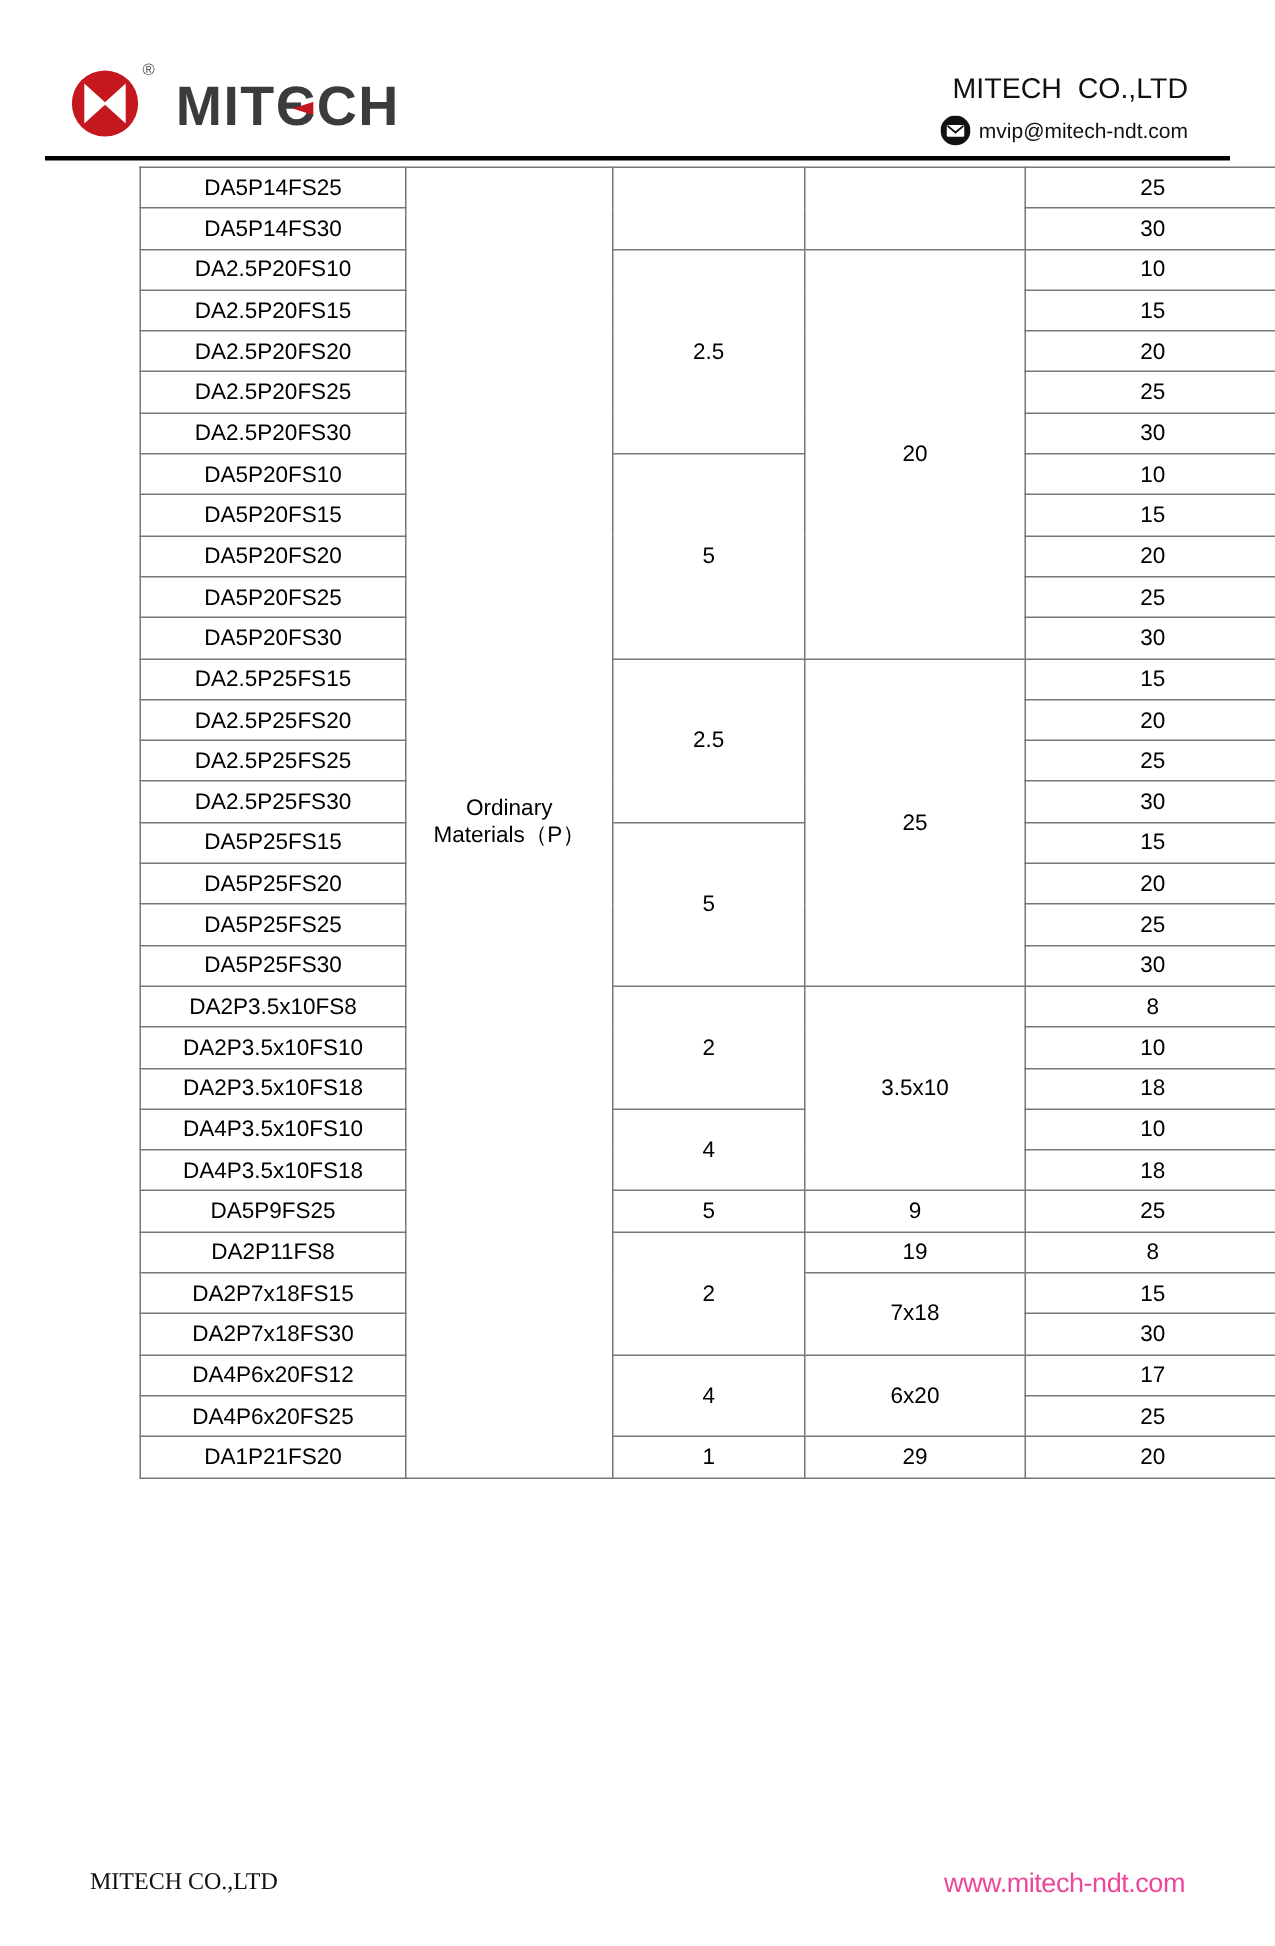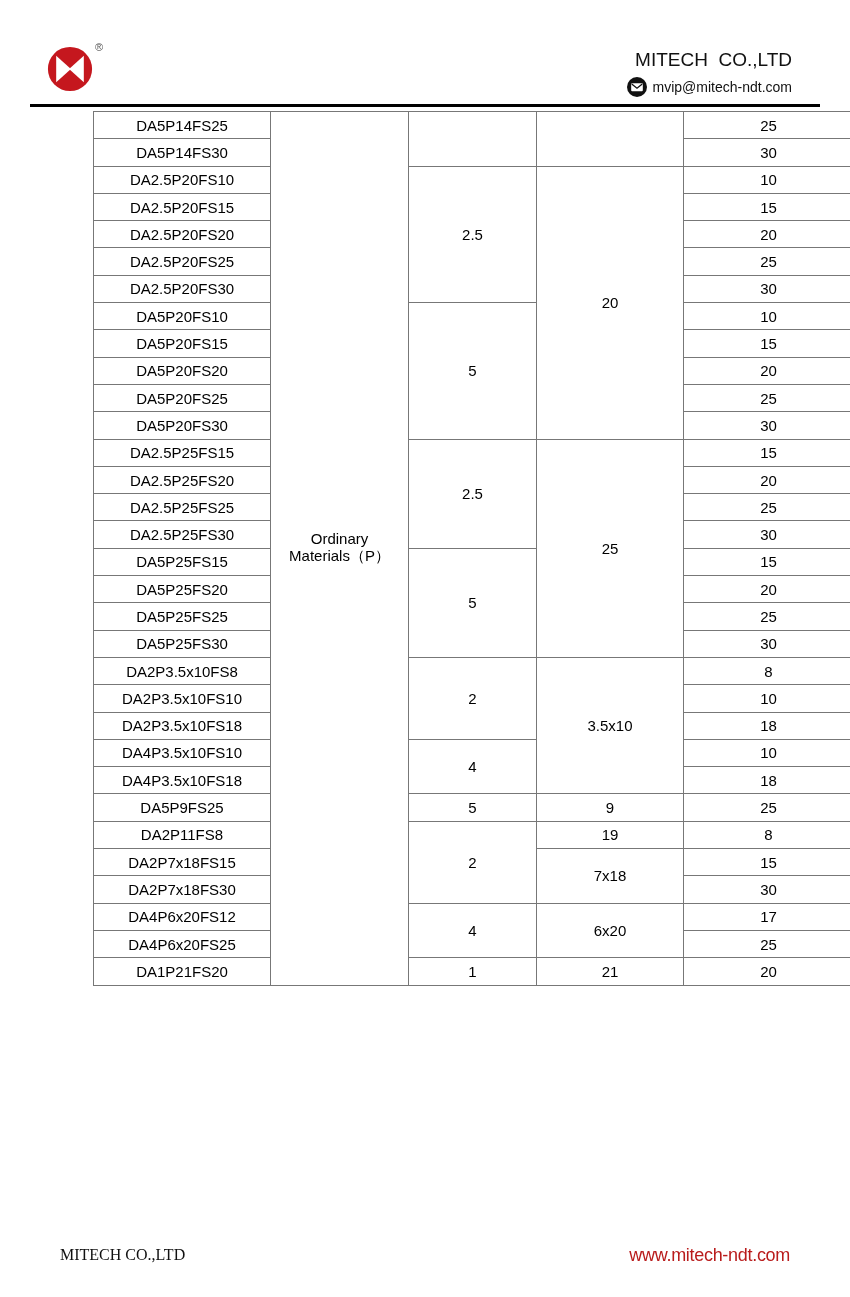--- a/index.html
+++ b/index.html
@@ -49,34 +49,39 @@
   .spec-table tr{height:27.3px;}
   col.c1{width:177px;} col.c2{width:138px;} col.c3{width:128px;}
   col.c4{width:147px;} col.c5{width:170px;}
   
   .footer-left{
     position:absolute;left:60px;top:1246px;
     font-family:"Liberation Serif", serif;font-size:16px;color:#111;
   }
   .footer-right{
     position:absolute;right:60px;top:1245px;
-    font-size:18px;color:#b91c1c;letter-spacing:-0.3px;
+    font-size:18px;color:#ec4899;letter-spacing:-0.3px;
   }
 </style>
 </head>
 <body>
 
 <div class="header">
   <div class="logo">
     <svg class="logo-mark" viewBox="0 0 100 100">
       <circle cx="50" cy="50" r="48" fill="#c5171e"></circle>
       <polygon points="20,21 52,50 20,79" fill="#ffffff"></polygon>
       <polygon points="80,21 48,50 80,79" fill="#ffffff"></polygon>
     </svg>
     <span class="registered">®</span>
+    <div class="wordmark">
+      <span>MIT</span>
+        <span class="e-styl"><span>Є</span><span class="e-dart"></span></span>
+        <span>CH</span>
+    </div>
   </div>
   <div class="header-right">
     <div class="company-line">MITECH  CO.,LTD</div>
     <div class="email-line">
       <svg class="mail-icon" viewBox="0 0 22 22">
         <circle cx="11" cy="11" r="11" fill="#111"></circle>
         <rect x="4.6" y="7" width="12.8" height="8.6" rx="1" fill="#fff"></rect>
         <path d="M5.2 7.6 L11 12.4 L16.8 7.6" stroke="#111" stroke-width="1.4" fill="none"></path>
       </svg>
       <span>mvip@mitech-ndt.com</span>
@@ -233,20 +238,20 @@
         <td rowspan="2">6x20</td>
         <td>17</td>
       </tr>
       <tr>
         <td>DA4P6x20FS25</td>
         <td>25</td>
       </tr>
       <tr>
         <td>DA1P21FS20</td>
         <td>1</td>
-        <td>21</td>
+        <td>29</td>
         <td>20</td>
       </tr>
     </tbody>
 </table>
 
 <div class="footer-left">MITECH CO.,LTD</div>
 <div class="footer-right">www.mitech-ndt.com</div>
 
 </body></html>

